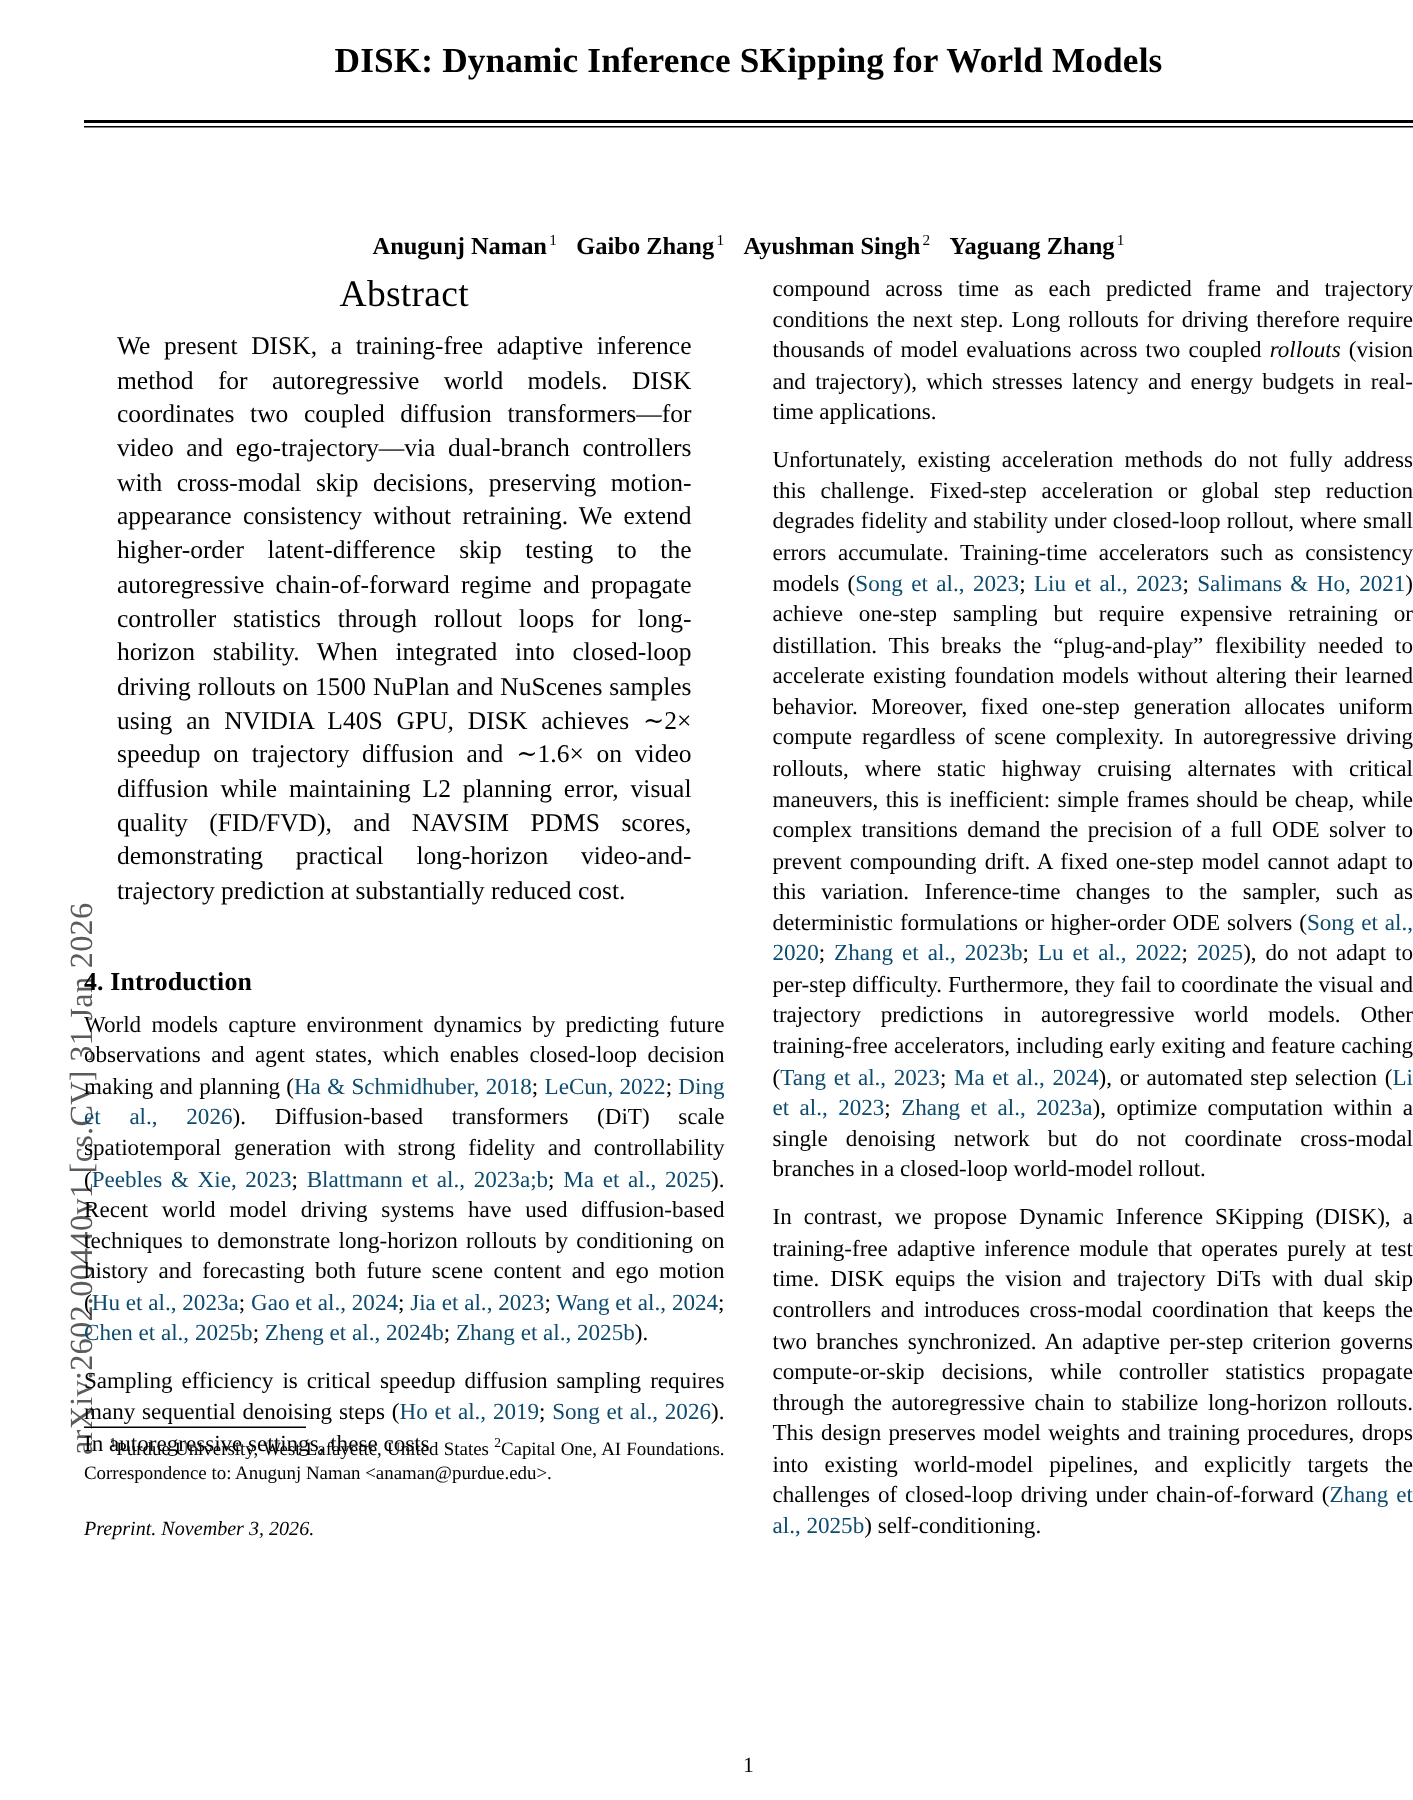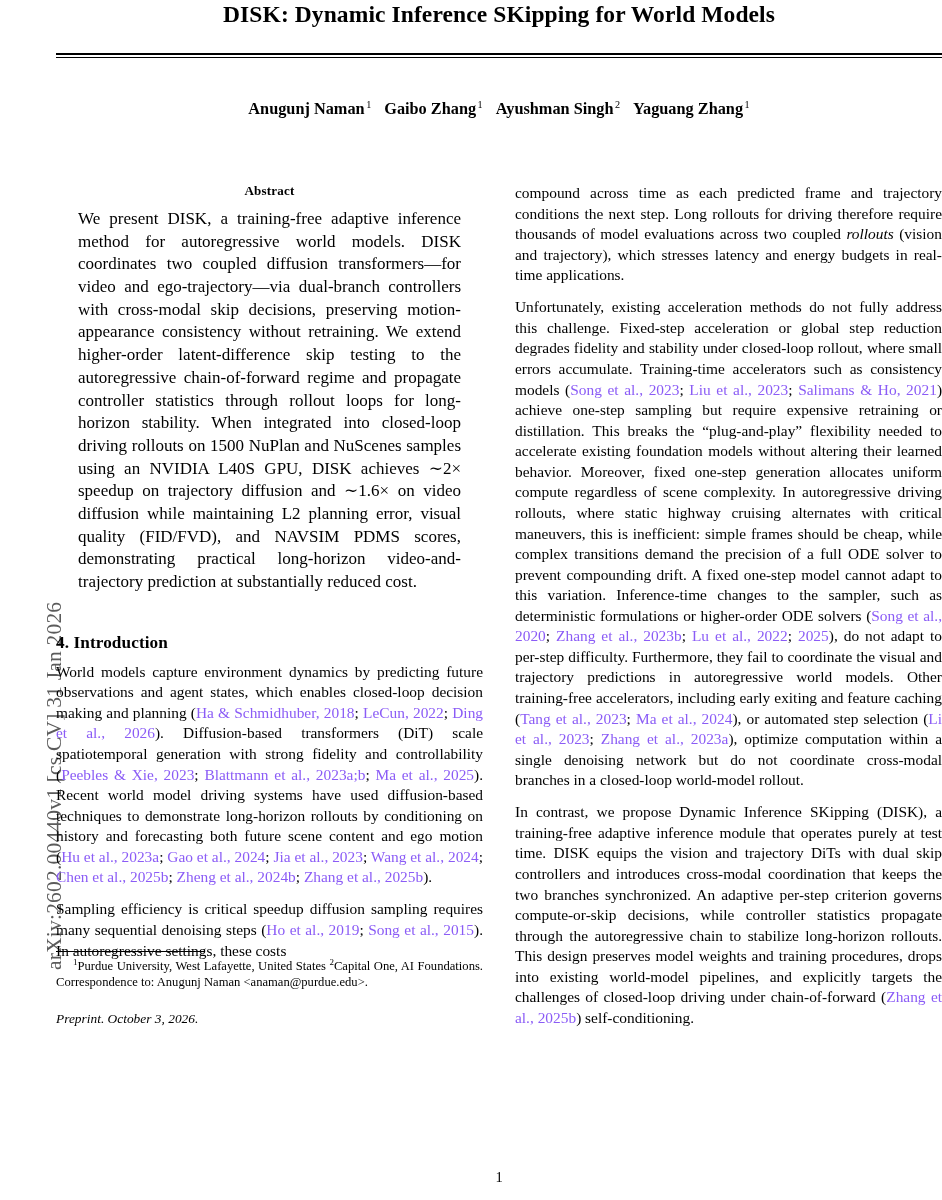--- a/index.html
+++ b/index.html
@@ -35,40 +35,40 @@
   }
 
   
   #page {
     position: absolute;
     left: 56px; top: 0;
     width: 886px; height: 1200px;
   }
 
   
-  #header { }
+  #header { padding-top: 27px; }
   #paper-title {
     text-align: center;
     font-size: 23.5px;
     font-weight: bold;
     letter-spacing: 0.1px;
     margin: 0;
     padding: 0 20px;
     line-height: 1.2;
   }
   .rule-wrap { margin-top: 25px; padding: 0 0px; }
   .rule-thick { height: 2.2px; background: #000; }
   .rule-gap { height: 1.6px; background: #fff; }
   .rule-thin { height: 1.1px; background: #000; }
 
   #authors {
     text-align: center;
     font-size: 16.3px;
     font-weight: bold;
-    margin-top: 40px;
+    margin-top: 68px;
     line-height: 1.3;
   }
   #authors .author { white-space: nowrap; }
   #authors .sep { display: inline-block; width: 13px; }
   sup.aff {
     font-size: 10.2px;
     font-weight: normal;
     vertical-align: super;
     margin-left: 1.5px;
     line-height: 0;
@@ -79,22 +79,22 @@
     position: absolute;
     top: 183px; left: 0;
     width: 886px;
     display: flex;
     gap: 32px;
   }
   .column { width: 427px; position: relative; }
 
   h2.abstract-head {
     text-align: center;
-    font-size: 13px;
-    font-weight: bold;
+    font-size: 25px;
+    font-weight: normal;
     margin: 0 0 9px 0;
     letter-spacing: 0.2px;
   }
   .abstract-body {
     font-size: 17px;
     line-height: 1.335;
     text-align: justify;
     text-justify: inter-word;
     padding: 0 22px;
     hyphens: manual;
@@ -108,21 +108,21 @@
   }
   #intro-head-wrap { margin-top: 39px; }
 
   p.para {
     font-size: 15.4px;
     line-height: 1.335;
     text-align: justify;
     text-justify: inter-word;
     margin: 0 0 11.5px 0;
   }
-  .cite { color: #8b5cf6; }
+  .cite { color: #0c4a6e; }
   .it { font-style: italic; }
 
   
   #footnote-block {
     position: absolute;
     left: 0; bottom: 13px;
     width: 427px;
   }
   #footnote-rule {
     width: 148px; height: 1.1px; background: #000;
@@ -176,27 +176,27 @@
 
   <div id="columns">
 
     <div class="column">
       <h2 class="abstract-head">Abstract</h2>
       <div class="abstract-body">We present DISK, a training-free adaptive inference method for autoregressive world models. DISK coordinates two coupled diffusion transformers—for video and ego-trajectory—via dual-branch controllers with cross-modal skip decisions, preserving motion-appearance consistency without retraining. We extend higher-order latent-difference skip testing to the autoregressive chain-of-forward regime and propagate controller statistics through rollout loops for long-horizon stability. When integrated into closed-loop driving rollouts on 1500 NuPlan and NuScenes samples using an NVIDIA L40S GPU, DISK achieves ∼2× speedup on trajectory diffusion and ∼1.6× on video diffusion while maintaining L2 planning error, visual quality (FID/FVD), and NAVSIM PDMS scores, demonstrating practical long-horizon video-and-trajectory prediction at substantially reduced cost.</div>
 
       <div id="intro-head-wrap">
         <h2 class="section-head">4. Introduction</h2>
         <p class="para"><span>World models capture environment dynamics by predicting future observations and agent states, which enables closed-loop decision making and planning (</span><span class="cite">Ha &amp; Schmidhuber, 2018</span><span>; </span><span class="cite">LeCun, 2022</span><span>; </span><span class="cite">Ding et al., 2026</span><span>). Diffusion-based transformers (DiT) scale spatiotemporal generation with strong fidelity and controllability (</span><span class="cite">Peebles &amp; Xie, 2023</span><span>; </span><span class="cite">Blattmann et al., 2023a;b</span><span>; </span><span class="cite">Ma et al., 2025</span><span>). Recent world model driving systems have used diffusion-based techniques to demonstrate long-horizon rollouts by conditioning on history and forecasting both future scene content and ego motion (</span><span class="cite">Hu et al., 2023a</span><span>; </span><span class="cite">Gao et al., 2024</span><span>; </span><span class="cite">Jia et al., 2023</span><span>; </span><span class="cite">Wang et al., 2024</span><span>; </span><span class="cite">Chen et al., 2025b</span><span>; </span><span class="cite">Zheng et al., 2024b</span><span>; </span><span class="cite">Zhang et al., 2025b</span><span>).</span></p>
-        <p class="para"><span>Sampling efficiency is critical speedup diffusion sampling requires many sequential denoising steps (</span><span class="cite">Ho et al., 2019</span><span>; </span><span class="cite">Song et al., 2015</span><span>). In autoregressive settings, these costs</span></p>
+        <p class="para"><span>Sampling efficiency is critical speedup diffusion sampling requires many sequential denoising steps (</span><span class="cite">Ho et al., 2019</span><span>; </span><span class="cite">Song et al., 2026</span><span>). In autoregressive settings, these costs</span></p>
       </div>
 
       <div id="footnote-block">
         <div id="footnote-rule"></div>
         <p id="footnote-text"><sup class="fn">1</sup><span>Purdue University, West Lafayette, United States </span><sup class="fn">2</sup><span>Capital One, AI Foundations. Correspondence to: Anugunj Naman &lt;anaman@purdue.edu&gt;.</span></p>
-        <div id="preprint-line">Preprint. October 3, 2026.</div>
+        <div id="preprint-line">Preprint. November 3, 2026.</div>
       </div>
     </div>
 
     <div class="column">
       <p class="para"><span>compound across time as each predicted frame and trajectory conditions the next step. Long rollouts for driving therefore require thousands of model evaluations across two coupled </span><span class="it">rollouts</span><span> (vision and trajectory), which stresses latency and energy budgets in real-time applications.</span></p>
       <p class="para"><span>Unfortunately, existing acceleration methods do not fully address this challenge. Fixed-step acceleration or global step reduction degrades fidelity and stability under closed-loop rollout, where small errors accumulate. Training-time accelerators such as consistency models (</span><span class="cite">Song et al., 2023</span><span>; </span><span class="cite">Liu et al., 2023</span><span>; </span><span class="cite">Salimans &amp; Ho, 2021</span><span>) achieve one-step sampling but require expensive retraining or distillation. This breaks the “plug-and-play” flexibility needed to accelerate existing foundation models without altering their learned behavior. Moreover, fixed one-step generation allocates uniform compute regardless of scene complexity. In autoregressive driving rollouts, where static highway cruising alternates with critical maneuvers, this is inefficient: simple frames should be cheap, while complex transitions demand the precision of a full ODE solver to prevent compounding drift. A fixed one-step model cannot adapt to this variation. Inference-time changes to the sampler, such as deterministic formulations or higher-order ODE solvers (</span><span class="cite">Song et al., 2020</span><span>; </span><span class="cite">Zhang et al., 2023b</span><span>; </span><span class="cite">Lu et al., 2022</span><span>; </span><span class="cite">2025</span><span>), do not adapt to per-step difficulty. Furthermore, they fail to coordinate the visual and trajectory predictions in autoregressive world models. Other training-free accelerators, including early exiting and feature caching (</span><span class="cite">Tang et al., 2023</span><span>; </span><span class="cite">Ma et al., 2024</span><span>), or automated step selection (</span><span class="cite">Li et al., 2023</span><span>; </span><span class="cite">Zhang et al., 2023a</span><span>), optimize computation within a single denoising network but do not coordinate cross-modal branches in a closed-loop world-model rollout.</span></p>
       <p class="para"><span>In contrast, we propose Dynamic Inference SKipping (DISK), a training-free adaptive inference module that operates purely at test time. DISK equips the vision and trajectory DiTs with dual skip controllers and introduces cross-modal coordination that keeps the two branches synchronized. An adaptive per-step criterion governs compute-or-skip decisions, while controller statistics propagate through the autoregressive chain to stabilize long-horizon rollouts. This design preserves model weights and training procedures, drops into existing world-model pipelines, and explicitly targets the challenges of closed-loop driving under chain-of-forward (</span><span class="cite">Zhang et al., 2025b</span><span>) self-conditioning.</span></p>
     </div>
 
   </div>

